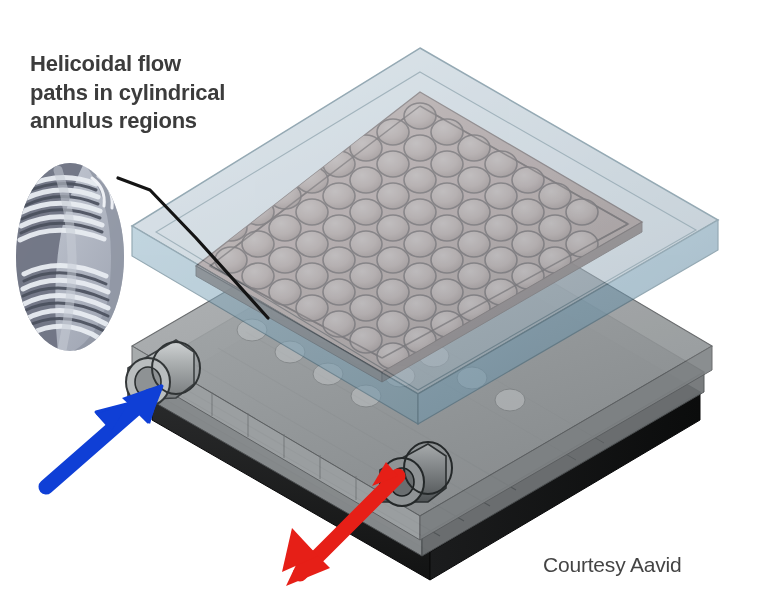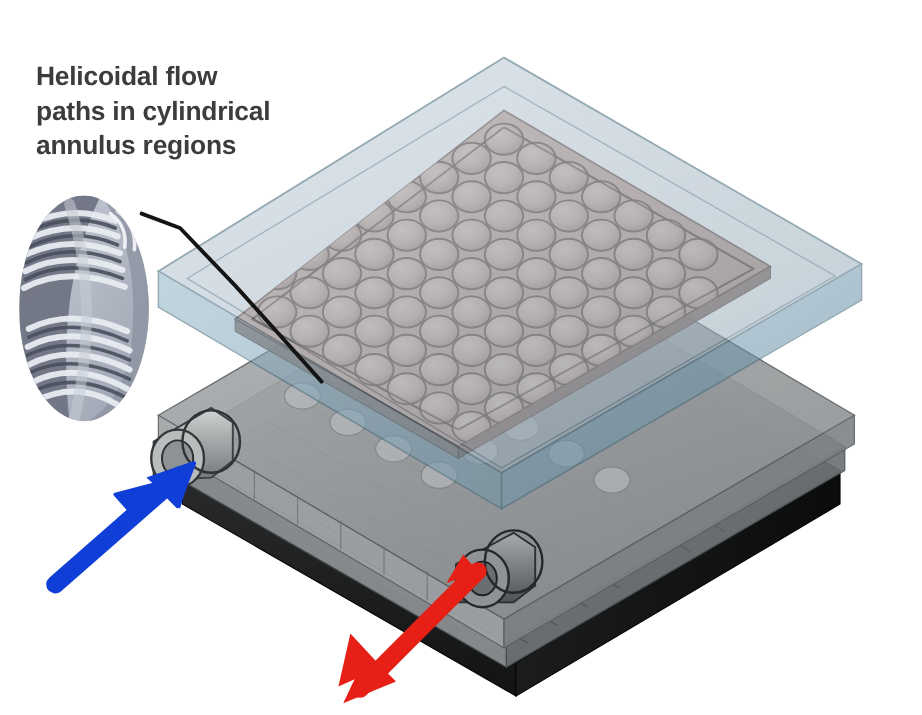--- a/index.html
+++ b/index.html
@@ -387,14 +387,15 @@
       <path d="M 318,556 L 292,528 L 282,572 Z" fill="#e61f17"></path>
       <path d="M 398,476 L 386,462 L 372,486 Z" fill="#e61f17"></path>
     </g>
 
   </svg>
 
   <div class="annotation-text" id="callout-label">Helicoidal flow
 paths in cylindrical
 annulus regions</div>
 
+  <div class="annotation-text" id="courtesy-label">Courtesy Aavid</div>
 
 </div>
 
 </body></html>

